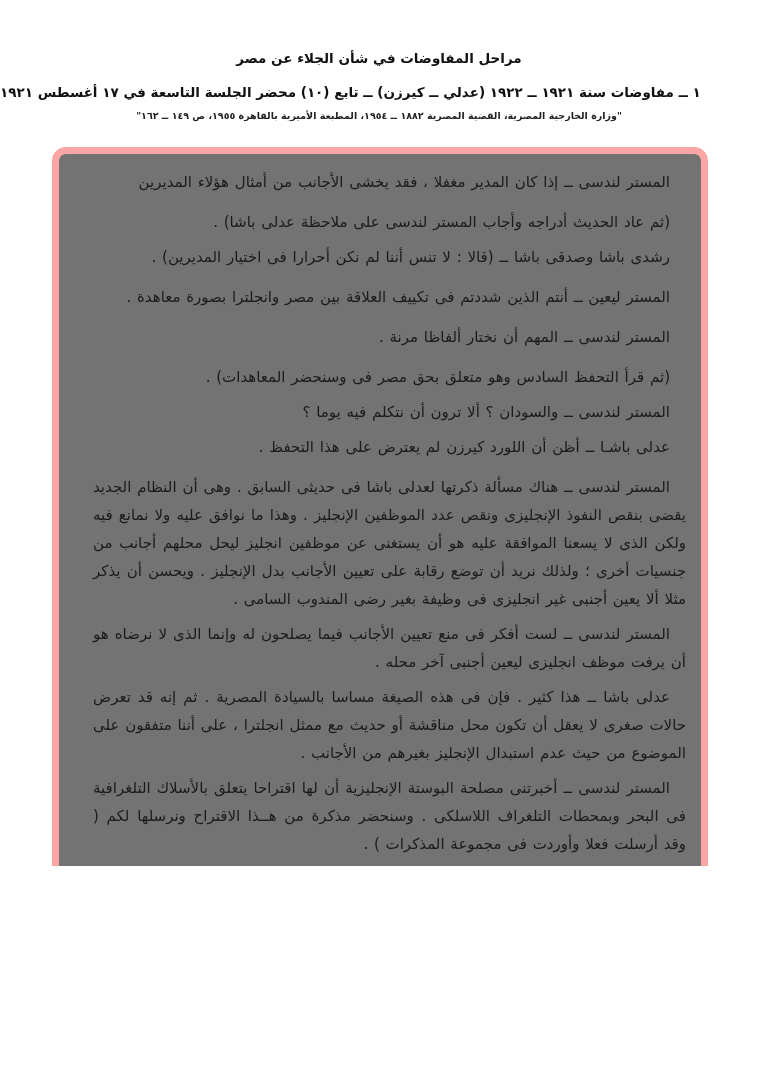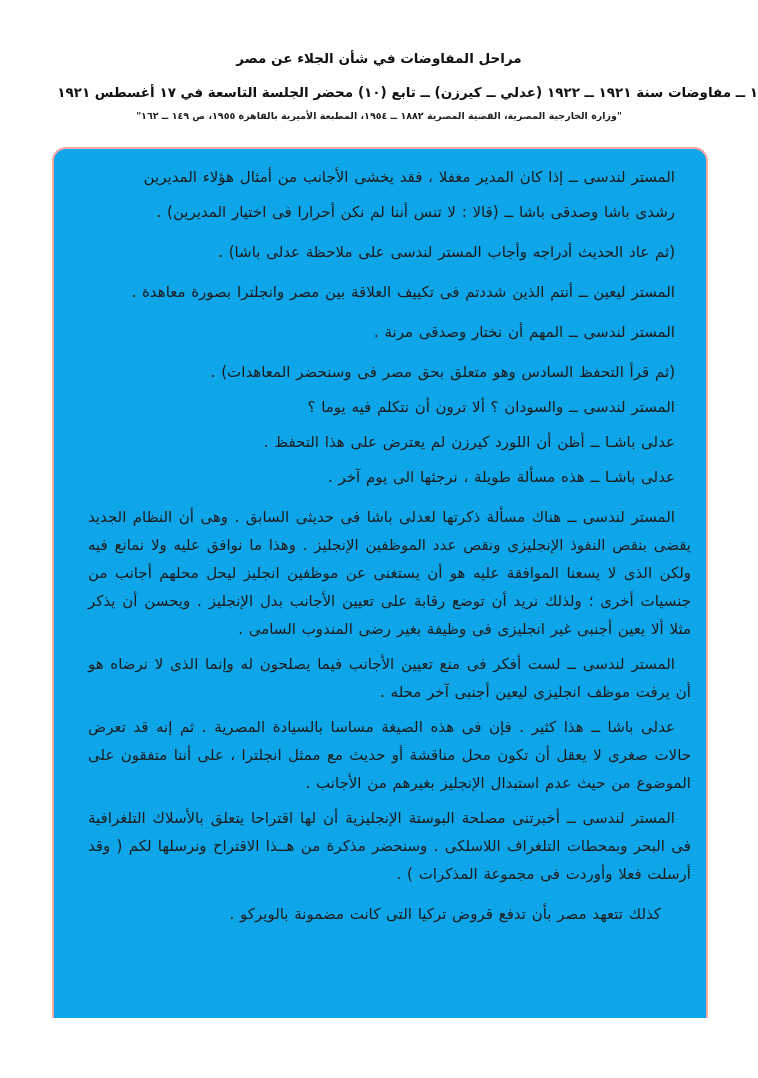--- a/index.html
+++ b/index.html
@@ -3,21 +3,21 @@
 <meta charset="utf-8">
 <style>
   html, body {
     margin: 0;
     padding: 0;
     background: #ffffff;
   }
   .page {
     position: relative;
     width: 758px;
-    height: 1018px;
+    height: 866px;
     background: #ffffff;
     font-family: "DejaVu Sans", sans-serif;
     color: #1b1b1b;
     direction: rtl;
     overflow: hidden;
   }
   .doc-title {
     position: absolute;
     top: 50px;
     left: 0;
@@ -27,21 +27,21 @@
     font-weight: bold;
     color: #111;
     margin: 0;
     white-space: nowrap;
   }
   .catalog-line {
     position: absolute;
     top: 84px;
     left: 0;
     right: 0;
-    text-align: right;
+    text-align: left;
     font-size: 13.5px;
     font-weight: bold;
     color: #111;
     margin: 0;
     white-space: nowrap;
   }
   .source-line {
     position: absolute;
     top: 110px;
     left: 0;
@@ -53,24 +53,24 @@
     margin: 0;
     white-space: nowrap;
   }
   .green-box {
     position: absolute;
     top: 147px;
     left: 52px;
     width: 656px;
     height: 885px;
     box-sizing: border-box;
-    border: 2px solid #fca5a5;
+    border: 7px solid #fca5a5;
     border-radius: 14px;
     padding: 14px 15px 8px 34px;
-    background: #0ea5e9;
+    background: #737373;
     overflow: hidden;
   }
   .para {
     margin: 0 0 7px 0;
     font-size: 15px;
     line-height: 28px;
     text-align: justify;
     text-align-last: right;
     -moz-text-align-last: right;
     text-indent: 16px;
@@ -100,28 +100,27 @@
 <div class="page">
 
   <header>
     <h1 class="doc-title">مراحل المفاوضات في شأن الجلاء عن مصر</h1>
     <h2 class="catalog-line">١ ــ مفاوضات سنة ١٩٢١ ــ ١٩٢٢ (عدلي ــ كيرزن) ــ تابع (١٠) محضر الجلسة التاسعة في ١٧ أغسطس ١٩٢١</h2>
     <div class="source-line">"وزارة الخارجية المصرية، القضية المصرية ١٨٨٢ ــ ١٩٥٤، المطبعة الأميرية بالقاهرة ١٩٥٥، ص ١٤٩ ــ ١٦٢"</div>
   </header>
 
   <main class="green-box">
     <p class="para">المستر لندسى ــ إذا كان المدير مغفلا ، فقد يخشى الأجانب من أمثال هؤلاء المديرين</p>
+    <p class="para gap-before">(ثم عاد الحديث أدراجه وأجاب المستر لندسى على ملاحظة عدلى باشا) .</p>
     <p class="para">رشدى باشا وصدقى باشا ــ (قالا : لا تنس أننا لم نكن أحرارا فى اختيار المديرين) .</p>
-    <p class="para gap-before">(ثم عاد الحديث أدراجه وأجاب المستر لندسى على ملاحظة عدلى باشا) .</p>
     <p class="para gap-before">المستر ليعين ــ أنتم الذين شددتم فى تكييف العلاقة بين مصر وانجلترا بصورة معاهدة .</p>
-    <p class="para gap-before">المستر لندسى ــ المهم أن نختار وصدقى مرنة .</p>
+    <p class="para gap-before">المستر لندسى ــ المهم أن نختار ألفاظا مرنة .</p>
     <p class="para gap-before">(ثم قرأ التحفظ السادس وهو متعلق بحق مصر فى وسنحضر المعاهدات) .</p>
     <p class="para">المستر لندسى ــ والسودان ؟ ألا ترون أن نتكلم فيه يوما ؟</p>
     <p class="para">عدلى باشـا ــ أظن أن اللورد كيرزن لم يعترض على هذا التحفظ .</p>
-    <p class="para">عدلى باشـا ــ هذه مسألة طويلة ، نرجئها الى يوم آخر .</p>
     <p class="para gap-before">المستر لندسى ــ هناك مسألة ذكرتها لعدلى باشا فى حديثى السابق . وهى أن النظام الجديد يقضى بنقص النفوذ الإنجليزى ونقص عدد الموظفين الإنجليز . وهذا ما نوافق عليه ولا نمانع فيه ولكن الذى لا يسعنا الموافقة عليه هو أن يستغنى عن موظفين انجليز ليحل محلهم أجانب من جنسيات أخرى ؛ ولذلك نريد أن توضع رقابة على تعيين الأجانب بدل الإنجليز . ويحسن أن يذكر مثلا ألا يعين أجنبى غير انجليزى فى وظيفة بغير رضى المندوب السامى .</p>
     <p class="para">المستر لندسى ــ لست أفكر فى منع تعيين الأجانب فيما يصلحون له وإنما الذى لا نرضاه هو أن يرفت موظف انجليزى ليعين أجنبى آخر محله .</p>
     <p class="para">عدلى باشا ــ هذا كثير . فإن فى هذه الصيغة مساسا بالسيادة المصرية . ثم إنه قد تعرض حالات صغرى لا يعقل أن تكون محل مناقشة أو حديث مع ممثل انجلترا ، على أننا متفقون على الموضوع من حيث عدم استبدال الإنجليز بغيرهم من الأجانب .</p>
     <p class="para">المستر لندسى ــ أخبرتنى مصلحة البوستة الإنجليزية أن لها اقتراحا يتعلق بالأسلاك التلغرافية فى البحر وبمحطات التلغراف اللاسلكى . وسنحضر مذكرة من هــذا الاقتراح ونرسلها لكم ( وقد أرسلت فعلا وأوردت فى مجموعة المذكرات ) .</p>
     <p class="para deep-indent gap-before">كذلك تتعهد مصر بأن تدفع قروض تركيا التى كانت مضمونة بالويركو .</p>
   </main>
 
   <footer>
     <div class="page-number">١٢</div>
   </footer>

